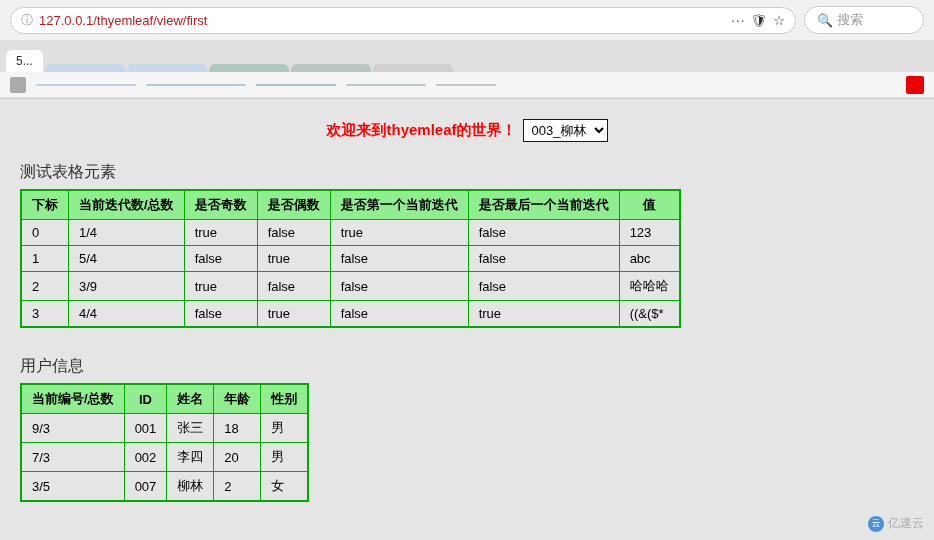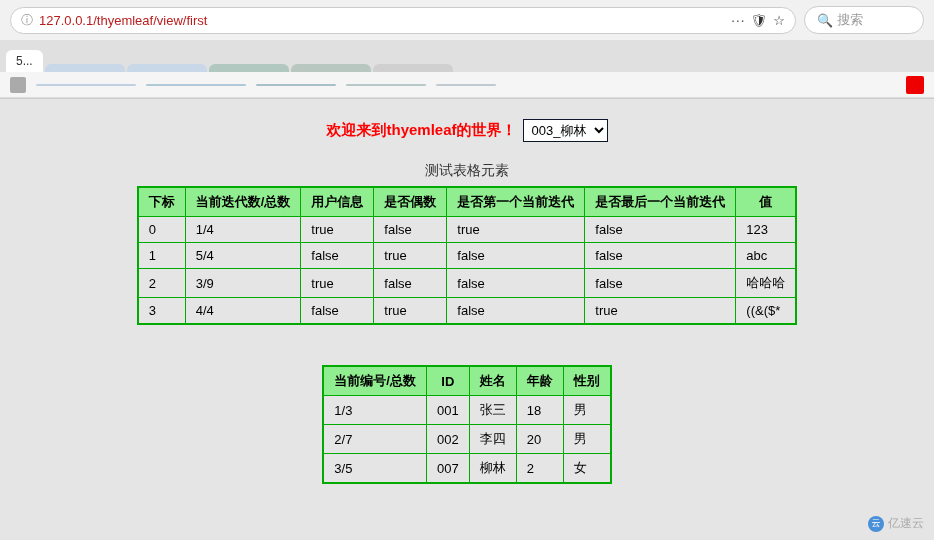--- a/index.html
+++ b/index.html
@@ -143,31 +143,30 @@
     .dropdown-select {
       border: 1px solid #0f172a;
       padding: 2px 4px;
       font-size: 13px;
       background: #fff;
       cursor: pointer;
     }
 
     
     .section-title {
-      text-align: center;
-      font-size: 14px;
+      font-size: 16px;
       margin-bottom: 6px;
       color: #333;
     }
 
     
     .table-container {
       display: flex;
-      justify-content: center;
-      margin-bottom: 40px;
+      justify-content: flex-start;
+      margin-bottom: 28px;
     }
 
     table {
       border-collapse: collapse;
       border: 2px solid #00aa00;
     }
     table th, table td {
       border: 1px solid #00aa00;
       padding: 5px 10px;
       text-align: left;
@@ -250,21 +249,21 @@
     <select class="dropdown-select"><option>001_张三</option><option>002_李四</option><option selected="">003_柳林</option></select>
   </div>
 
   <div class="section-title">测试表格元素</div>
   <div class="table-container">
     <table>
       <thead>
         <tr>
           <th>下标</th>
           <th>当前迭代数/总数</th>
-          <th>用户信息</th>
+          <th>是否奇数</th>
           <th>是否偶数</th>
           <th>是否第一个当前迭代</th>
           <th>是否最后一个当前迭代</th>
           <th>值</th>
         </tr>
       </thead>
       <tbody id="table1-body">
       <tr>
             <td>0</td>
             <td>1/4</td>
@@ -298,41 +297,42 @@
             <td>false</td>
             <td>true</td>
             <td>false</td>
             <td>true</td>
             <td>((&amp;($*</td>
           </tr>
         </tbody>
     </table>
   </div>
 
+  <div class="section-title">用户信息</div>
   <div class="table-container">
     <table>
       <thead>
         <tr>
           <th>当前编号/总数</th>
           <th>ID</th>
           <th>姓名</th>
           <th>年龄</th>
           <th>性别</th>
         </tr>
       </thead>
       <tbody id="table2-body">
       <tr>
-            <td>1/3</td>
+            <td>9/3</td>
             <td>001</td>
             <td>张三</td>
             <td>18</td>
             <td>男</td>
           </tr>
           <tr>
-            <td>2/7</td>
+            <td>7/3</td>
             <td>002</td>
             <td>李四</td>
             <td>20</td>
             <td>男</td>
           </tr>
           <tr>
             <td>3/5</td>
             <td>007</td>
             <td>柳林</td>
             <td>2</td>

